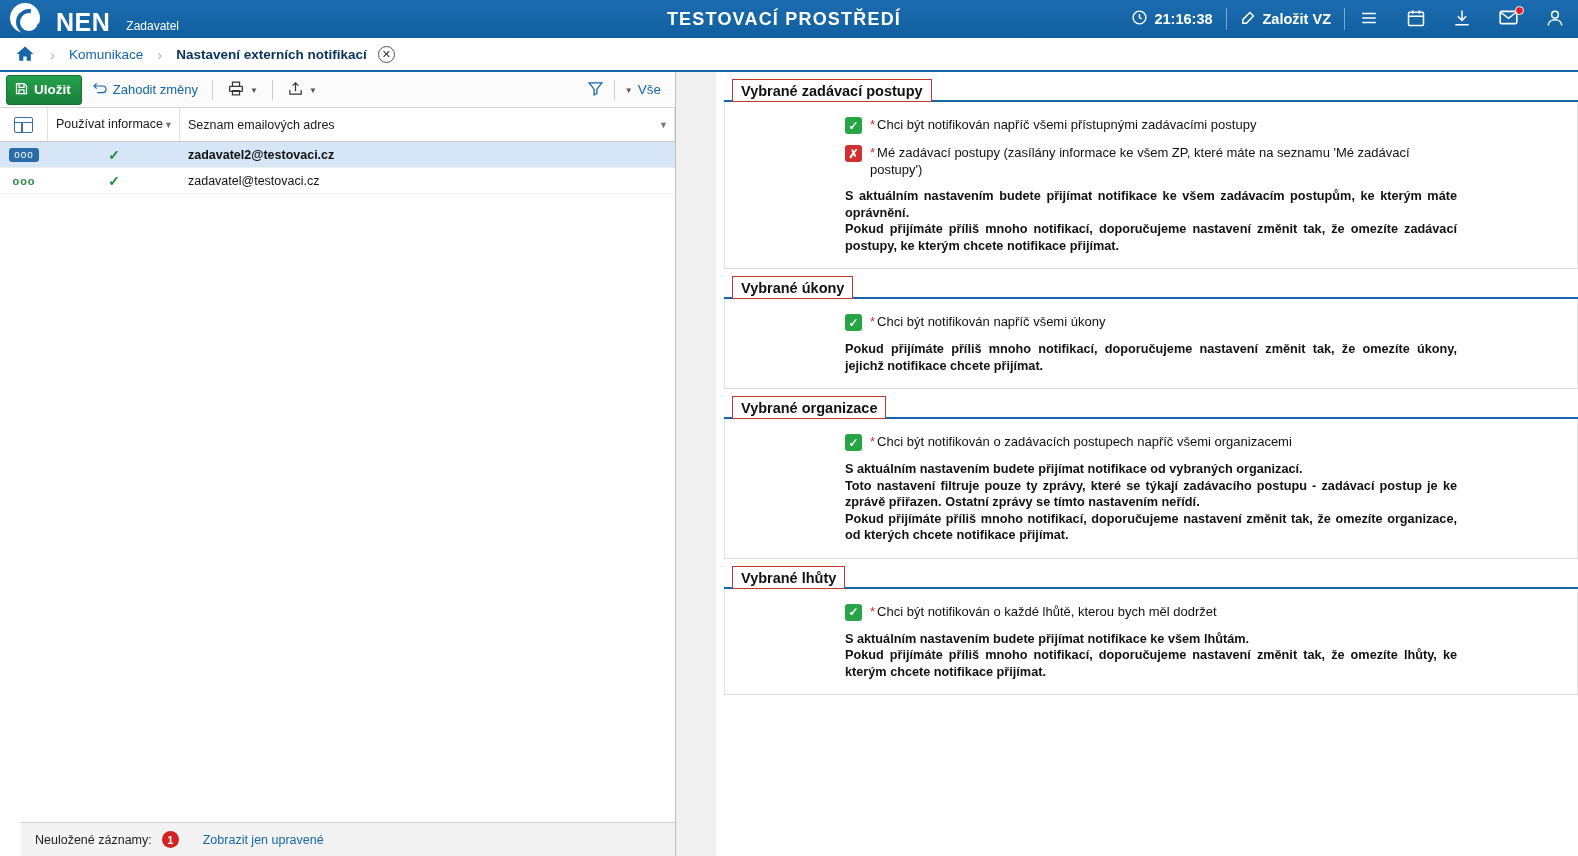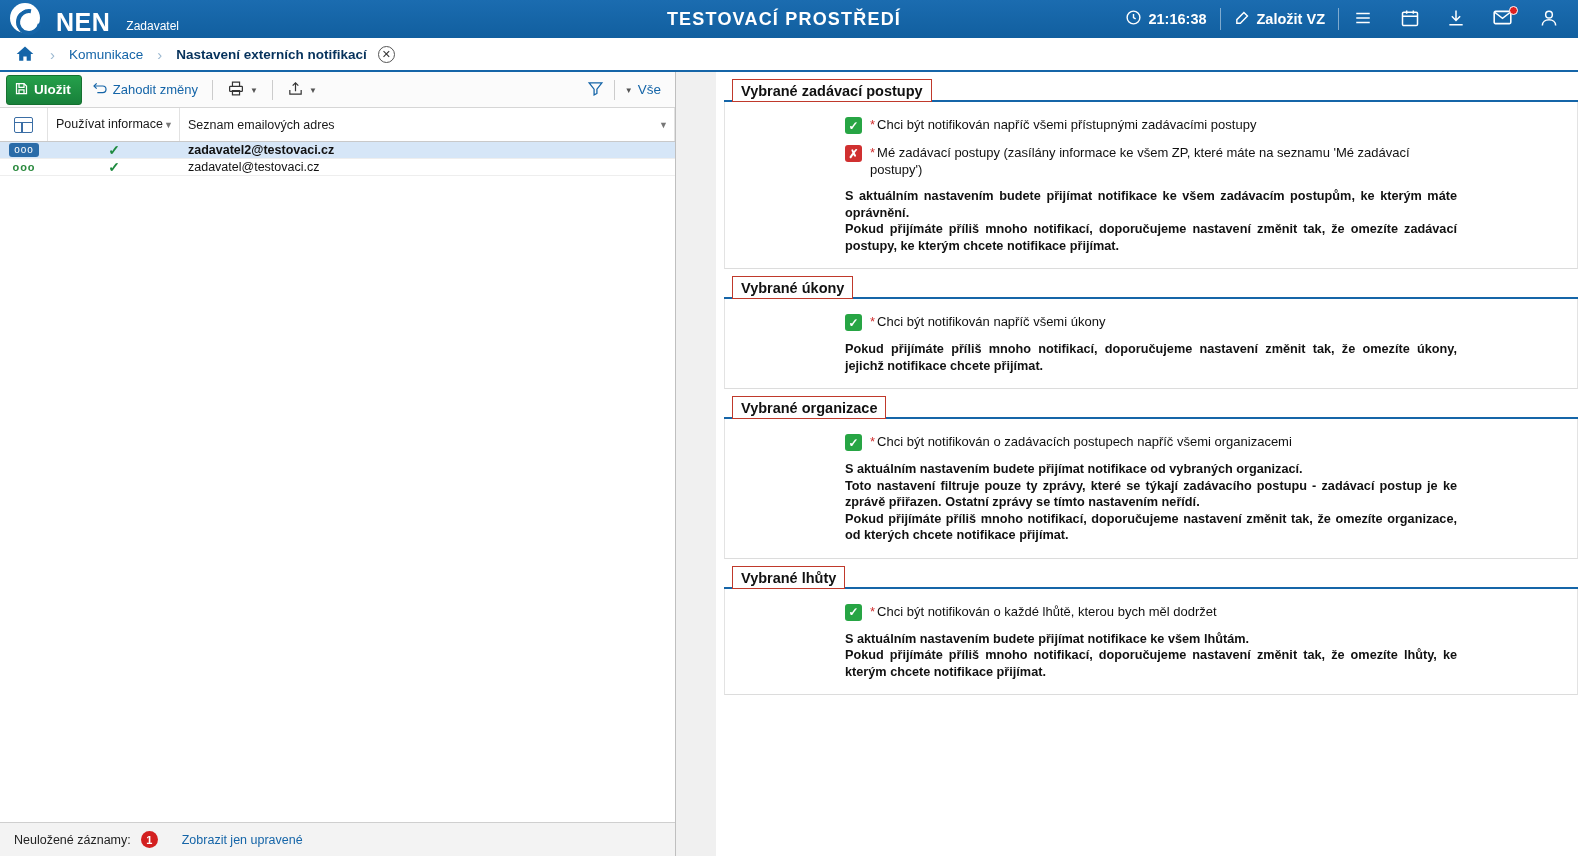--- a/index.html
+++ b/index.html
@@ -62,21 +62,20 @@
     font-size: 18px;
     font-weight: bold;
     letter-spacing: 1.2px;
     pointer-events: none;
   }
   .topright {
     margin-left: auto;
     display: flex;
     align-items: center;
     height: 100%;
-    padding-right: 6px;
     gap: 0;
   }
   .tr-item {
     display: flex;
     align-items: center;
     gap: 6px;
     padding: 0 13px;
     height: 100%;
     font-size: 14px;
     position: relative;
@@ -248,21 +247,21 @@
   }
   .grid-icon::after {
     content: "";
     position: absolute;
     top: 4px; bottom: 0; left: 6px;
     width: 1.6px;
     background: #3b6ea5;
   }
   .row {
     display: flex;
-    height: 17px;
+    height: 26px;
     font-size: 12.5px;
     align-items: stretch;
     border-bottom: 1px solid #eeeeee;
   }
   .row.selected { background: #d6e6f7; }
   .cell {
     display: flex;
     align-items: center;
     padding: 0 8px;
   }
@@ -290,20 +289,21 @@
   .left-footer {
     height: 34px;
     border-top: 1px solid #cfcfcf;
     background: #f3f3f3;
     display: flex;
     align-items: center;
     padding: 0 14px;
     gap: 10px;
     font-size: 12.5px;
     color: #222;
+    margin-left: 21px;
   }
   .count-badge {
     background: #d32020;
     color: #fff;
     border-radius: 50%;
     width: 17px; height: 17px;
     display: inline-flex;
     align-items: center; justify-content: center;
     font-size: 11px;
     font-weight: bold;

